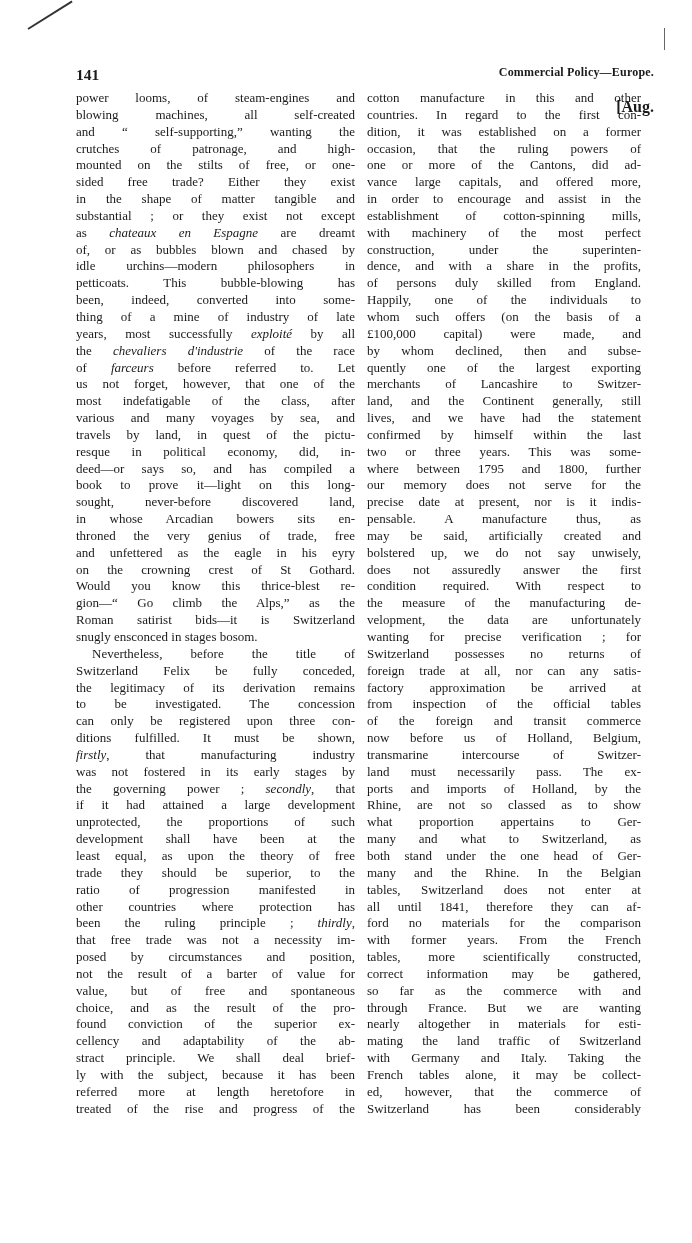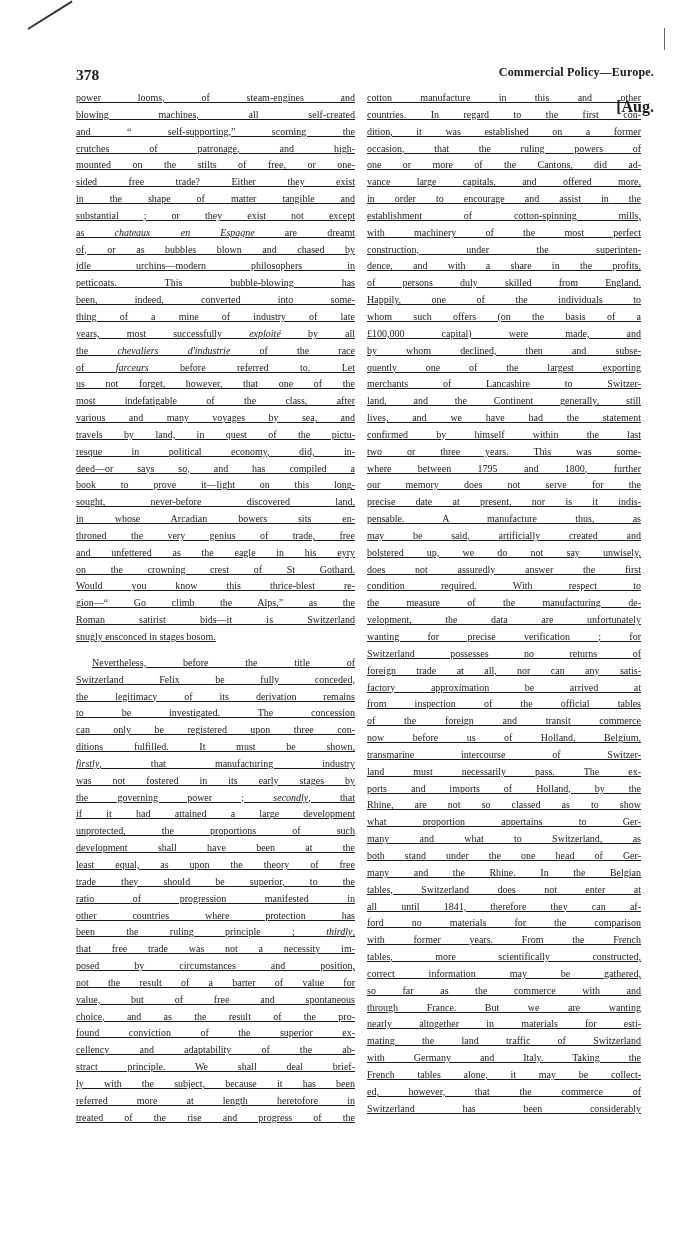--- a/index.html
+++ b/index.html
@@ -6,44 +6,44 @@
   body { width: 692px; height: 1243px; position: relative; overflow: hidden;
          font-family: "Liberation Serif", "DejaVu Serif", serif; color: #1a1a1a; }
   .mark { position: absolute; left: 28px; top: 28px; width: 52px; height: 2px;
           background: #333; transform: rotate(-32deg); transform-origin: left center; }
   .edge-mark { position: absolute; left: 664px; top: 28px; width: 1px; height: 22px; background: #666; }
   .header { position: absolute; top: 64px; left: 76px; width: 578px; height: 24px; }
   .page-no { position: absolute; left: 0; top: 2px; font-size: 15.5px; font-weight: bold; }
   .running-title { position: absolute; left: 0; right: 0; text-align: right; top: 1px;
                    font-size: 12px; font-weight: bold; letter-spacing: 0.2px; }
   .date-mark { position: absolute; right: 0; top: 6px; font-size: 16px; font-weight: bold; margin-top: 28px; }
-  .col { position: absolute; top: 90px; font-size: 10px; line-height: 16.85px; text-decoration: underline; }
+  .col { position: absolute; top: 90px; font-size: 13px; line-height: 16.85px; }
   .col.left { left: 76px; width: 279px; }
   .col.right { left: 367px; width: 274px; }
   .line { display: block; white-space: nowrap; text-align: justify; text-align-last: justify; height: 16.85px; overflow: visible; }
   .line.last { text-align-last: left; }
-  .line.indent { padding-left: 16px; margin-top: 9px; }
+  .line.indent { padding-left: 16px; }
   i { font-style: italic; }
 </style>
 </head>
 <body>
 
 <div class="mark"></div>
 <div class="edge-mark"></div>
 
 <div class="header">
-  <span class="page-no">378</span>
+  <span class="page-no">141</span>
   <span class="running-title">Commercial Policy—Europe.</span>
   <span class="date-mark">[Aug.</span>
 </div>
 
 <div class="col left" id="col-left">
     <span class="line">power looms, of steam-engines and</span>
     <span class="line">blowing machines, all self-created</span>
-    <span class="line">and “ self-supporting,” scorning the</span>
+    <span class="line">and “ self-supporting,” wanting the</span>
     <span class="line">crutches of patronage, and high-</span>
     <span class="line">mounted on the stilts of free, or one-</span>
     <span class="line">sided free trade? Either they exist</span>
     <span class="line">in the shape of matter tangible and</span>
     <span class="line">substantial ; or they exist not except</span>
     <span class="line">as <i>chateaux en Espagne</i> are dreamt</span>
     <span class="line">of, or as bubbles blown and chased by</span>
     <span class="line">idle urchins—modern philosophers in</span>
     <span class="line">petticoats. This bubble-blowing has</span>
     <span class="line">been, indeed, converted into some-</span>

